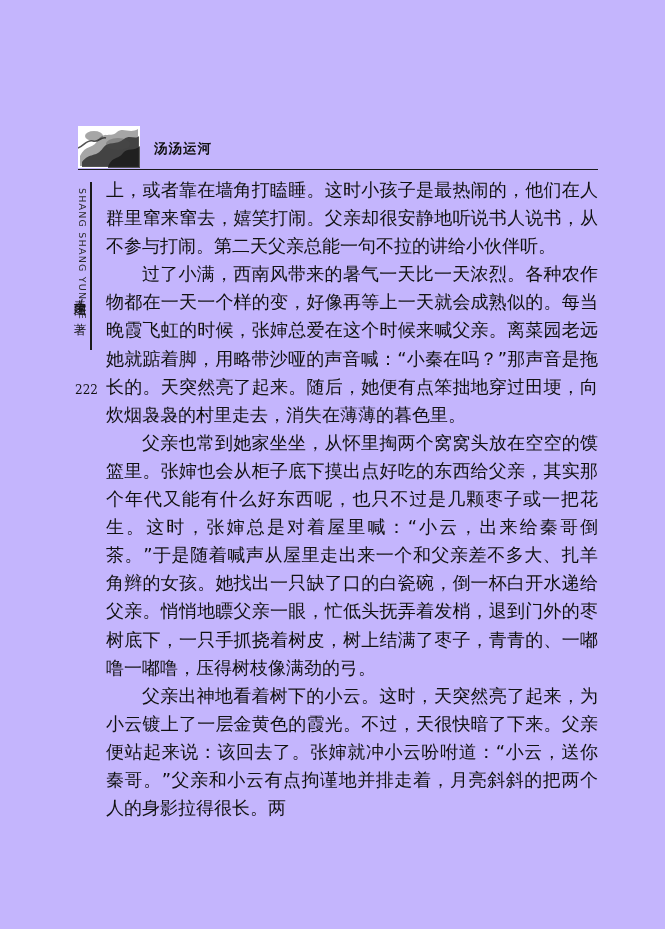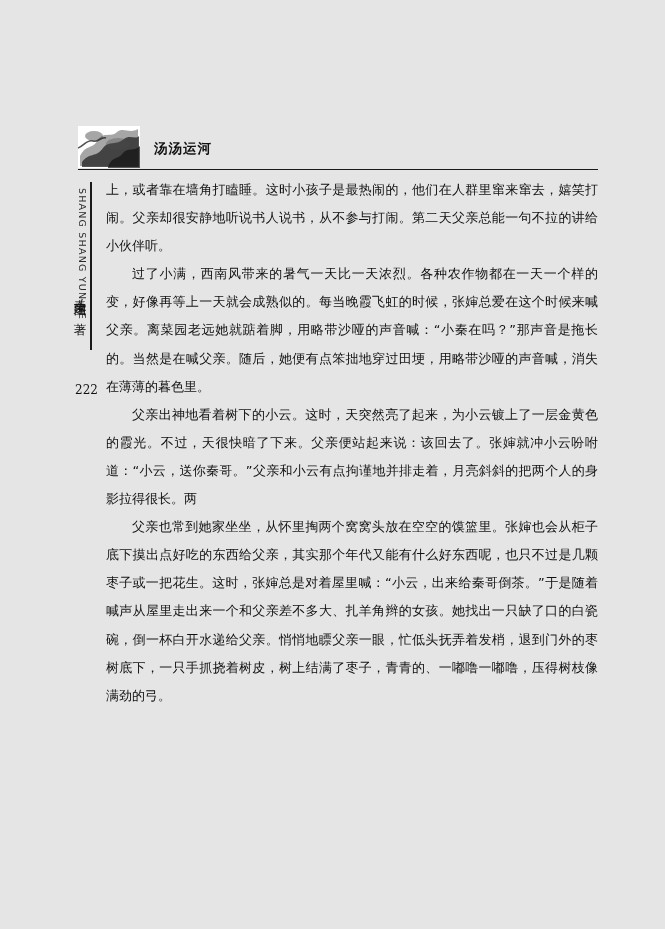--- a/index.html
+++ b/index.html
@@ -14,21 +14,21 @@
     color: #111111;
     position: relative;
     overflow: hidden;
   }
   .page {
     position: absolute;
     left: 0;
     top: 0;
     width: 665px;
     height: 929px;
-    background: #e5e5e5;
+    background: #c4b5fd;
   }
 
   
   .header {
     position: absolute;
     left: 78px;
     top: 126px;
     width: 520px;
     height: 44px;
   }
@@ -105,21 +105,21 @@
     color: #111111;
   }
 
   
   .body-text {
     position: absolute;
     left: 106px;
     top: 176px;
     width: 492px;
     font-family: "DejaVu Sans", "Liberation Sans", sans-serif;
-    font-size: 13px;
+    font-size: 18px;
     line-height: 28.1px;
     color: #111111;
     text-align: justify;
     text-justify: inter-ideograph;
   }
   .body-text p {
     margin: 0;
     text-indent: 2em;
   }
   .body-text p.noindent {
@@ -147,18 +147,18 @@
     <div class="header-rule"></div>
   </div>
 
   <div class="side-rule"></div>
   <div class="side-pinyin">SHANG SHANG YUN HE</div>
   <div class="side-author">秦建国/著</div>
   <div class="page-number">222</div>
 
   <div class="body-text">
     <p class="noindent">上，或者靠在墙角打瞌睡。这时小孩子是最热闹的，他们在人群里窜来窜去，嬉笑打闹。父亲却很安静地听说书人说书，从不参与打闹。第二天父亲总能一句不拉的讲给小伙伴听。</p>
-    <p>过了小满，西南风带来的暑气一天比一天浓烈。各种农作物都在一天一个样的变，好像再等上一天就会成熟似的。每当晚霞飞虹的时候，张婶总爱在这个时候来喊父亲。离菜园老远她就踮着脚，用略带沙哑的声音喊：“小秦在吗？”那声音是拖长的。当然是在喊父亲。随后，她便有点笨拙地穿过田埂，用略带沙哑的声音喊，消失在薄薄的暮色里。</p>
+    <p>过了小满，西南风带来的暑气一天比一天浓烈。各种农作物都在一天一个样的变，好像再等上一天就会成熟似的。每当晚霞飞虹的时候，张婶总爱在这个时候来喊父亲。离菜园老远她就踮着脚，用略带沙哑的声音喊：“小秦在吗？”那声音是拖长的。天突然亮了起来。随后，她便有点笨拙地穿过田埂，向炊烟袅袅的村里走去，消失在薄薄的暮色里。</p>
+    <p>父亲也常到她家坐坐，从怀里掏两个窝窝头放在空空的馍篮里。张婶也会从柜子底下摸出点好吃的东西给父亲，其实那个年代又能有什么好东西呢，也只不过是几颗枣子或一把花生。这时，张婶总是对着屋里喊：“小云，出来给秦哥倒茶。”于是随着喊声从屋里走出来一个和父亲差不多大、扎羊角辫的女孩。她找出一只缺了口的白瓷碗，倒一杯白开水递给父亲。悄悄地瞟父亲一眼，忙低头抚弄着发梢，退到门外的枣树底下，一只手抓挠着树皮，树上结满了枣子，青青的、一嘟噜一嘟噜，压得树枝像满劲的弓。</p>
     <p>父亲出神地看着树下的小云。这时，天突然亮了起来，为小云镀上了一层金黄色的霞光。不过，天很快暗了下来。父亲便站起来说：该回去了。张婶就冲小云吩咐道：“小云，送你秦哥。”父亲和小云有点拘谨地并排走着，月亮斜斜的把两个人的身影拉得很长。两</p>
-    <p>父亲也常到她家坐坐，从怀里掏两个窝窝头放在空空的馍篮里。张婶也会从柜子底下摸出点好吃的东西给父亲，其实那个年代又能有什么好东西呢，也只不过是几颗枣子或一把花生。这时，张婶总是对着屋里喊：“小云，出来给秦哥倒茶。”于是随着喊声从屋里走出来一个和父亲差不多大、扎羊角辫的女孩。她找出一只缺了口的白瓷碗，倒一杯白开水递给父亲。悄悄地瞟父亲一眼，忙低头抚弄着发梢，退到门外的枣树底下，一只手抓挠着树皮，树上结满了枣子，青青的、一嘟噜一嘟噜，压得树枝像满劲的弓。</p>
   </div>
 
 </div>
 
 </body></html>

